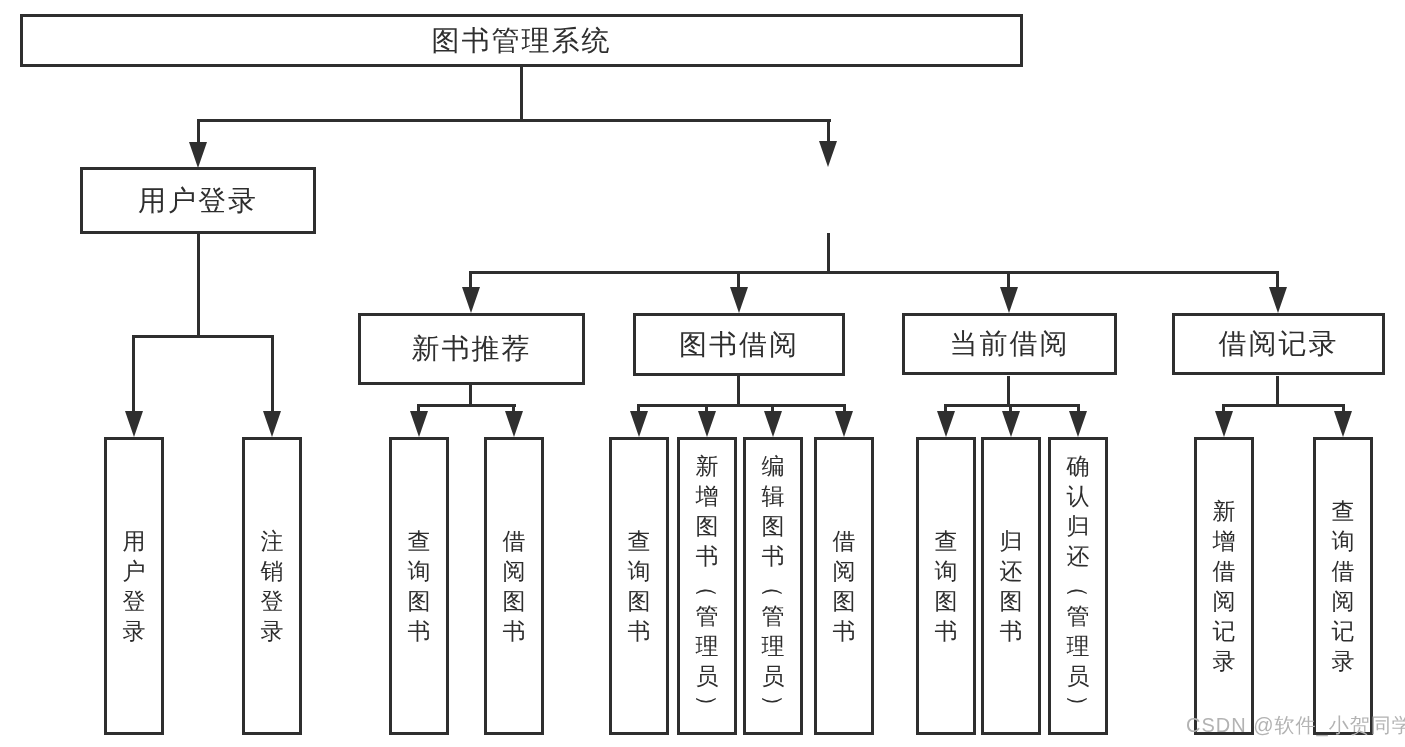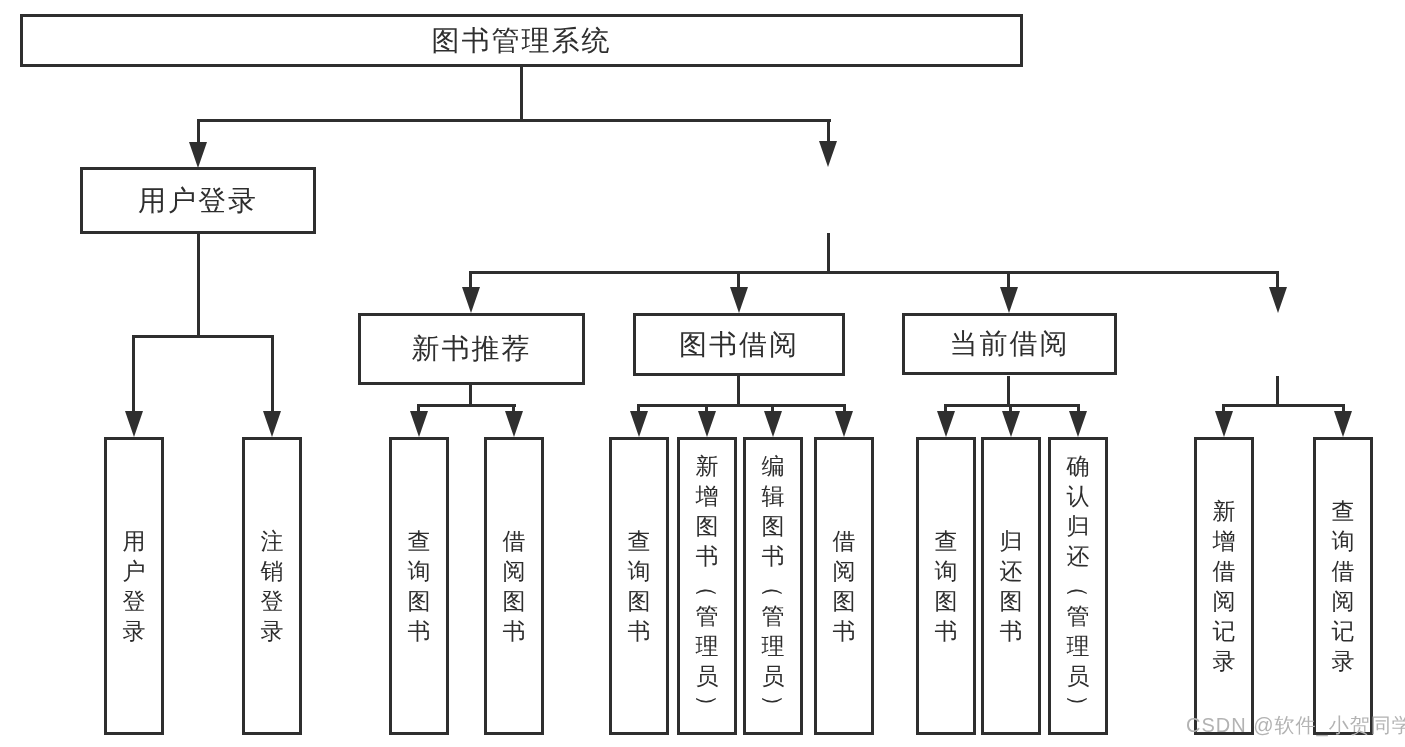--- a/index.html
+++ b/index.html
@@ -106,20 +106,23 @@
 
   <div class="box h" style="left:358px; top:313px; width:227px; height:72px;">
     <span>新书推荐</span>
   </div>
   <div class="box h" style="left:902px; top:313px; width:215px; height:62px;">
     <span>当前借阅</span>
   </div>
   <div class="box h" style="left:633px; top:313px; width:212px; height:63px;">
     <span>图书借阅</span>
   </div>
+  <div class="box h" style="left:1172px; top:313px; width:213px; height:62px;">
+    <span>借阅记录</span>
+  </div>
 
   <div class="line" style="left:469px; top:376px; width:3px; height:31px;"></div>
   <div class="line" style="left:737px; top:376px; width:3px; height:31px;"></div>
   <div class="line" style="left:1007px; top:376px; width:3px; height:31px;"></div>
   <div class="line" style="left:1276px; top:376px; width:3px; height:31px;"></div>
 
   <div class="line" style="left:417px; top:404px; width:99px; height:3px;"></div>
   <div class="line" style="left:637px; top:404px; width:209px; height:3px;"></div>
   <div class="line" style="left:944px; top:404px; width:136px; height:3px;"></div>
   <div class="line" style="left:1222px; top:404px; width:123px; height:3px;"></div>

